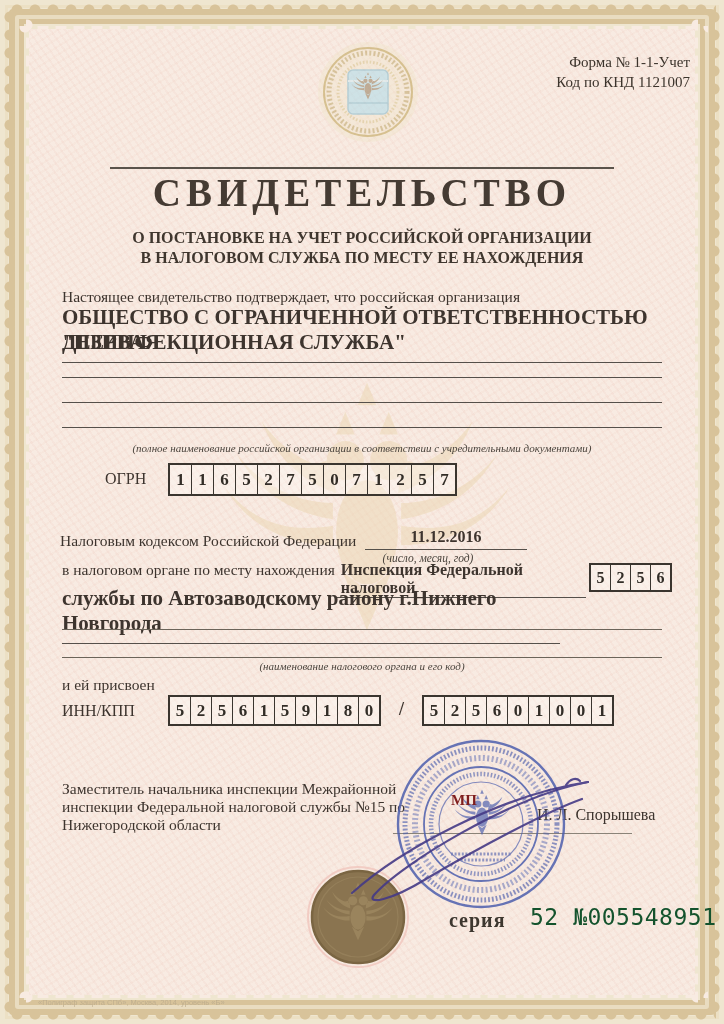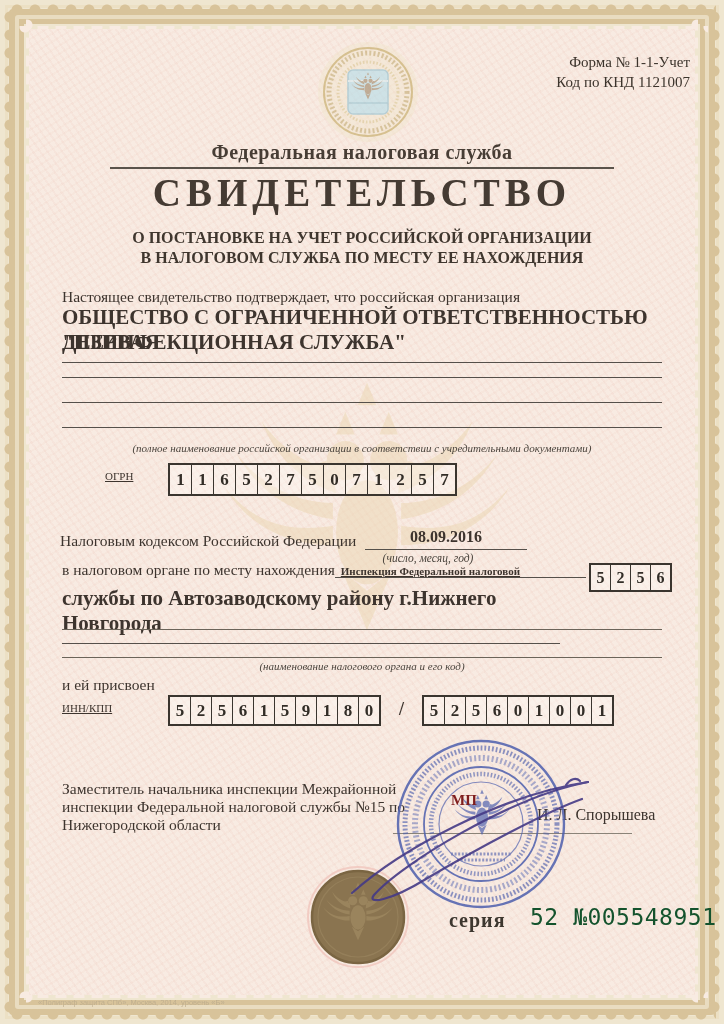--- a/index.html
+++ b/index.html
@@ -36,21 +36,21 @@
       repeating-linear-gradient(55deg,  rgba(224,146,135,0.07) 0 2px, rgba(255,255,255,0) 2px 6px),
       repeating-linear-gradient(-32deg, rgba(224,160,135,0.06) 0 2px, rgba(255,255,255,0) 2px 7px);
   }
   
   .abs { position:absolute; z-index:2; }
   .b { font-weight:bold; }
   .cap { font-style:italic; font-size:11px; color:#4a443d; text-align:center; }
   .rule { position:absolute; z-index:2; border-top:1.5px solid #55504a; height:0; }
   .rule.thin { border-top-width:1.1px; border-top-color:#6b6459; }
   .txt15 { font-size:15.5px; }
-  .txt16 { font-size:11px;text-decoration:underline; }
+  .txt16 { font-size:16px; }
   
   .cells { position:absolute; z-index:2; display:flex; border:2px solid #3a352f; background:rgba(255,253,248,0.35); }
   .cells .cell {
     border-left:1.3px solid #3a352f; display:flex; align-items:center; justify-content:center;
     font-weight:bold; font-size:17px; color:#322d27; font-family:"Liberation Serif", serif;
   }
   .cells .cell:first-child { border-left:none; }
   .cells.ogrn .cell { width:21px; height:29px; }
   .cells.inn  .cell { width:20px; height:27px; }
   .cells.code .cell { width:19px; height:25px; font-size:16px; }
@@ -131,21 +131,20 @@
         <use href="#eagle" fill="#9a7a54" opacity="0.85"></use>
       </g>
     <circle cx="62" cy="58" r="30" fill="none" stroke="#c9b36a" stroke-width="3" stroke-dasharray="1.6 1.8" opacity="0.6"></circle>
   </svg>
 
   <div class="abs form-info">
     <div>Форма № 1-1-Учет</div>
     <div>Код по КНД 1121007</div>
   </div>
 
-  <div class="abs agency">Федеральная налоговая служба</div>
   <div class="rule agency-rule" style="border-top-width:2px;"></div>
   <div class="abs doc-title">СВИДЕТЕЛЬСТВО</div>
   <div class="abs subtitle" style="top:229px;">О ПОСТАНОВКЕ НА УЧЕТ РОССИЙСКОЙ ОРГАНИЗАЦИИ</div>
   <div class="abs subtitle" style="top:249px;">В НАЛОГОВОМ СЛУЖБА  ПО МЕСТУ ЕЕ НАХОЖДЕНИЯ</div>
 
   <div class="abs txt15" style="left:62px; top:288px;">Настоящее свидетельство подтверждает, что российская организация</div>
   <div class="abs org-line" style="left:62px; top:305px; width:600px;">ОБЩЕСТВО С ОГРАНИЧЕННОЙ ОТВЕТСТВЕННОСТЬЮ "ПЕРВАЯ</div>
   <div class="abs org-line" style="left:62px; top:330px; width:600px;">ДЕЗИНФЕКЦИОННАЯ СЛУЖБА"</div>
   <div class="rule" style="left:62px; top:377px; width:600px;"></div>
   <div class="rule" style="left:62px; top:402px; width:600px;"></div>
@@ -163,21 +162,21 @@
       <span class="cell">5</span>
       <span class="cell">0</span>
       <span class="cell">7</span>
       <span class="cell">1</span>
       <span class="cell">2</span>
       <span class="cell">5</span>
       <span class="cell">7</span>
     </div>
 
   <div class="abs txt15" style="left:48px; top:532px;margin-left:12px;">Налоговым кодексом Российской Федерации</div>
-  <div class="abs date-val">08.09.2016</div>
+  <div class="abs date-val">11.12.2016</div>
   <div class="rule date-ul"></div>
   <div class="abs cap" style="left:352px; top:552px; width:152px; font-size:11.5px;">(число, месяц, год)</div>
 
   <div class="abs txt15 fill-line" style="left:62px; top:561px; width:524px;">
     <span class="lead">в налоговом органе по месту нахождения</span>
     <span class="ul txt16">Инспекция Федеральной налоговой</span>
   </div>
   <div class="abs org-line" style="left:62px; top:586px; width:498px;">службы по Автозаводскому району г.Нижнего Новгорода</div>
   <div class="cells code" style="left:589px; top:563px;">
       <span class="cell">5</span>

